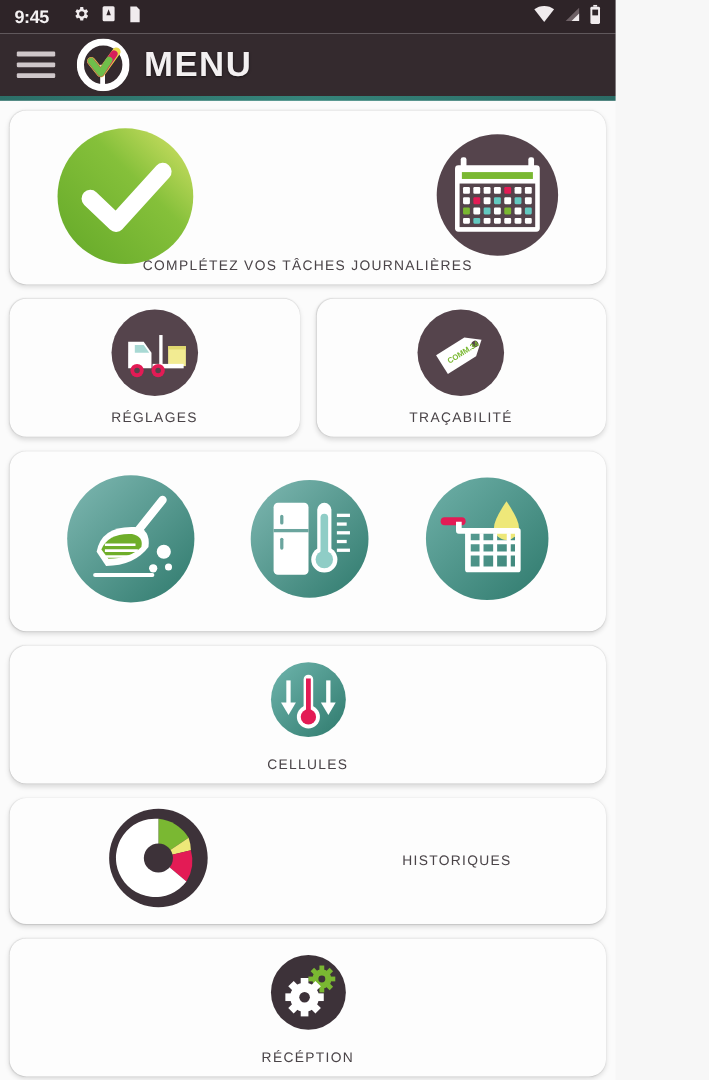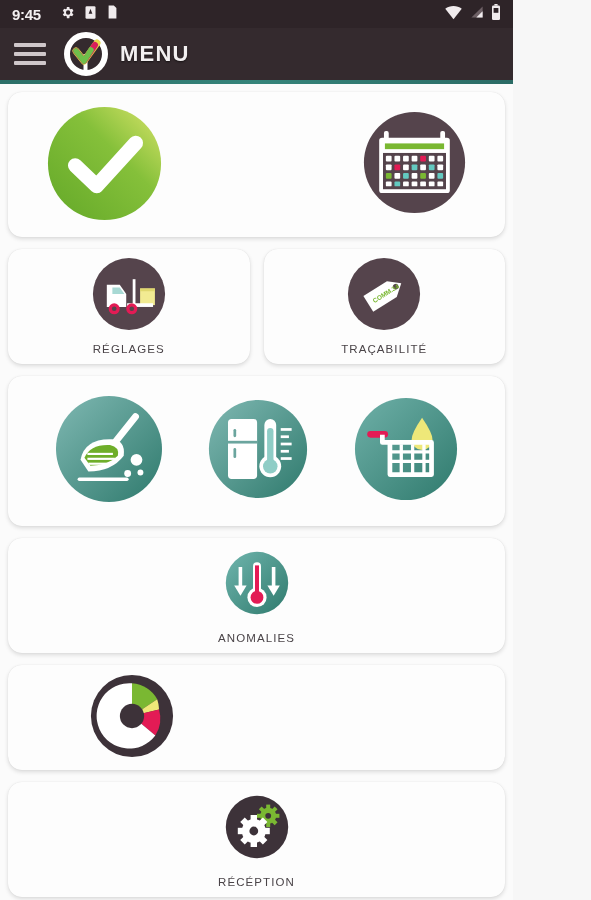--- a/index.html
+++ b/index.html
@@ -68,21 +68,21 @@
   }
   .logo {
     width: 44px;
     height: 44px;
     position: relative;
     margin-right: 12px;
     flex: 0 0 44px;
   }
   .appbar-title {
     color: #f3f0f1;
-    font-size: 22px;
+    font-size: 29px;
     font-weight: bold;
     letter-spacing: 1.2px;
     text-shadow: 0 1px 2px rgba(0,0,0,.6);
   }
   .accentline {
     height: 4px;
     background: linear-gradient(90deg,#2c6f68 0%,#35847a 50%,#2b6b65 100%);
   }
 
   
@@ -318,20 +318,21 @@
                 <rect x="43" y="75" width="6" height="5" rx="1"></rect>
                 <rect x="52" y="75" width="6" height="5" rx="1"></rect>
                 <rect x="61" y="75" width="6" height="5" rx="1"></rect>
                 <rect x="70" y="75" width="6" height="5" rx="1"></rect>
                 <rect x="79" y="75" width="6" height="5" rx="1"></rect>
               </g>
             </svg>
           </div>
 
         </div>
+        <div class="card-label">COMPLÉTEZ VOS TÂCHES JOURNALIÈRES</div>
       </div>
     </div>
 
     <div class="row">
 
       <div class="card h-std">
         <div class="card-icons">
           <span>
             <svg width="74" height="74" viewBox="0 0 80 80">
               <circle cx="40" cy="40" r="39" fill="#55444c"></circle>
@@ -468,40 +469,43 @@
               <circle cx="40" cy="58" r="8" fill="#e31b55"></circle>
               <g fill="#ffffff">
                 <rect x="17" y="20" width="4.5" height="26"></rect>
                 <path d="M11.5 43 L19.3 56 L27 43z"></path>
                 <rect x="58.5" y="20" width="4.5" height="26"></rect>
                 <path d="M53 43 L60.8 56 L68.5 43z"></path>
               </g>
             </svg>
           </span>
         </div>
-        <div class="card-label">ANOMALIES</div>
+        <div class="card-label">CELLULES</div>
       </div>
 
     </div>
 
     <div class="row">
       <div class="card wide h-hist">
         <div class="hist-inner">
           <div class="hist-icon-wrap">
             <span>
               <svg width="84" height="84" viewBox="0 0 90 90">
                 <circle cx="45" cy="45" r="44" fill="#3d3239"></circle>
                 <path d="M45 45 L45 10 A35 35 0 0 1 72 27 Z" fill="#7ab832"></path>
                 <path d="M45 45 L72 27 A35 35 0 0 1 74 38 Z" fill="#eee879"></path>
                 <path d="M45 45 L74 38 A35 35 0 0 1 70 66 Z" fill="#e31b55"></path>
                 <path d="M45 45 L70 66 A35 35 0 1 1 45 10 Z" fill="#ffffff"></path>
                 <circle cx="45" cy="45" r="13" fill="#3d3239"></circle>
               </svg>
             </span>
           </div>
+          <div class="hist-label-wrap">
+            <span class="hist-label">HISTORIQUES</span>
+          </div>
         </div>
       </div>
     </div>
 
     <div class="row">
 
       <div class="card h-std">
         <div class="card-icons">
           <span>
             <svg width="64" height="64" viewBox="0 0 80 80">

